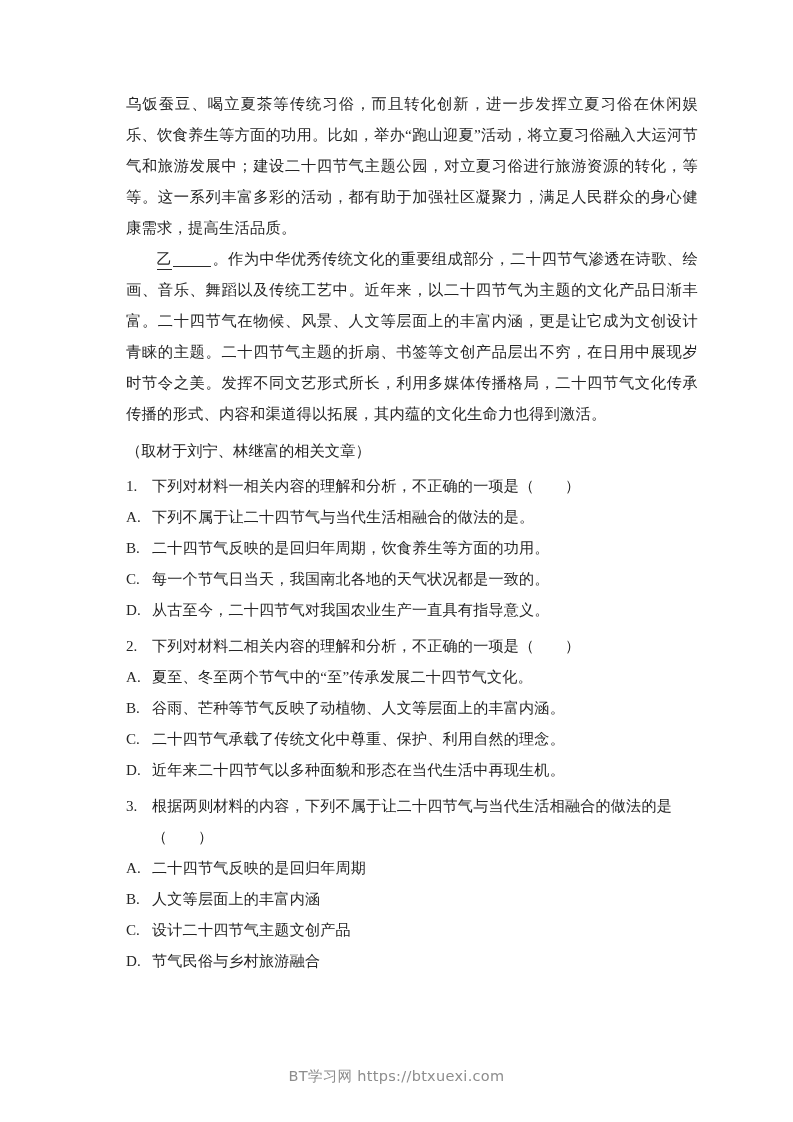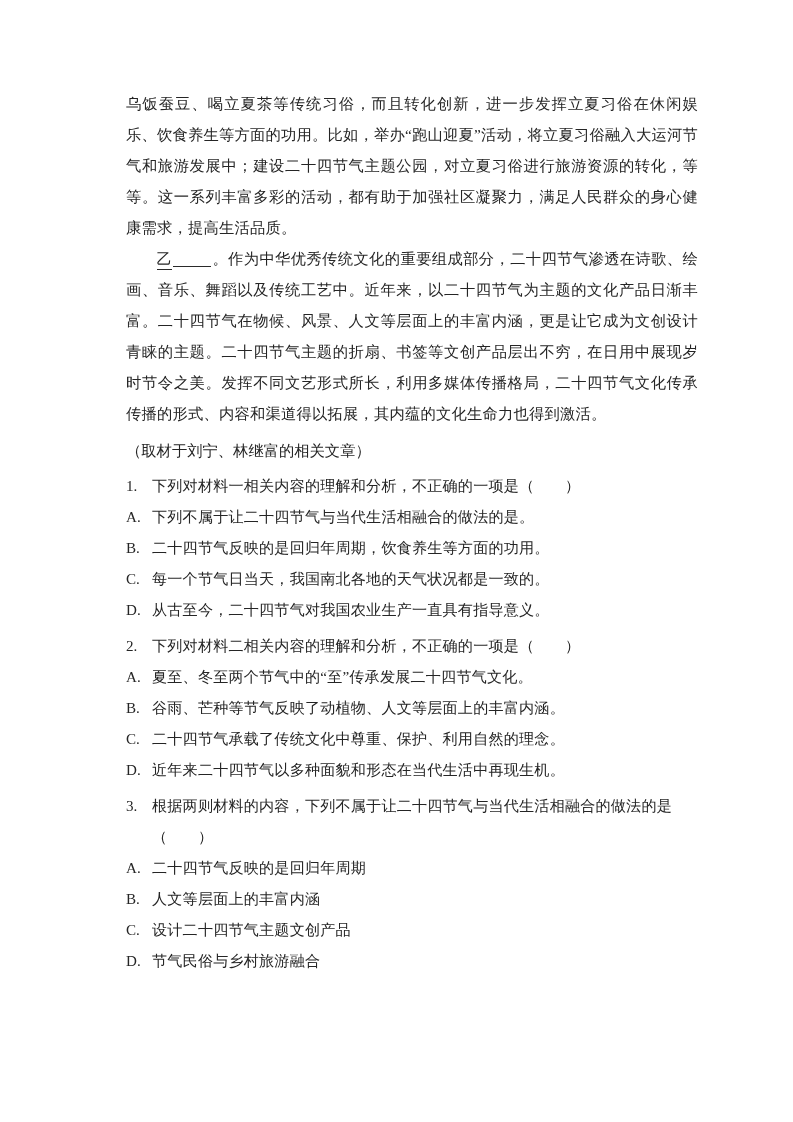--- a/index.html
+++ b/index.html
@@ -174,13 +174,14 @@
         <span class="qtext">设计二十四节气主题文创产品</span>
       </div>
       <div class="qline">
         <span class="opt-label">D.</span>
         <span class="qtext">节气民俗与乡村旅游融合</span>
       </div>
     </div>
 
   </div>
 
+  <div class="watermark">BT学习网 https://btxuexi.com</div>
 </div>
 
 </body></html>

